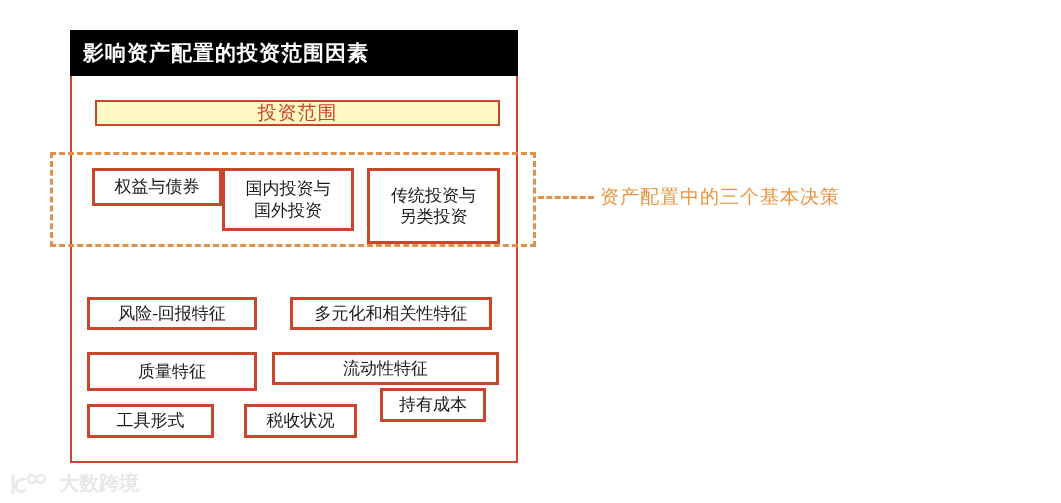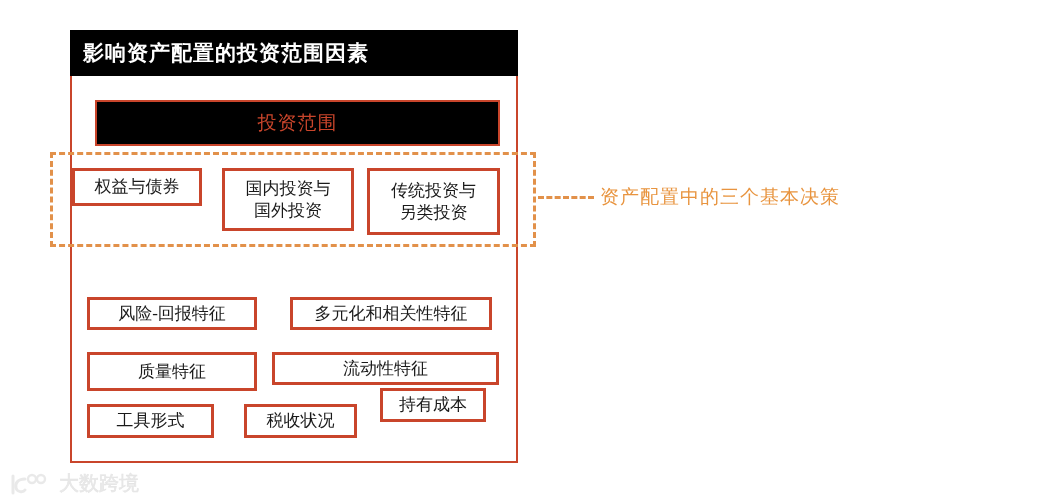--- a/index.html
+++ b/index.html
@@ -46,24 +46,24 @@
     margin-left: 13px;
     white-space: nowrap;
   }
 
   
   #scope-box {
     position: absolute;
     left: 23px;
     top: 68px;
     width: 405px;
-    height: 46px;
+    height: 26px;
     box-sizing: border-box;
     border: 2px solid #C9452B;
-    background: #000000;
+    background: #fef9c3;
     display: flex;
     align-items: center;
     justify-content: center;
   }
   #scope-box-text {
     color: #C9452B;
     font-size: 19px;
     letter-spacing: 1px;
   }
 
@@ -79,23 +79,23 @@
     text-align: center;
     color: #1a1a1a;
     font-size: 17px;
     line-height: 1.25;
   }
   .plain-box.two-line {
     border-width: 3px;
   }
 
   
-  #dec-box-0 { left: 0;  top: 136px; width: 130px; height: 38px; }
+  #dec-box-0 { left: 20px;  top: 136px; width: 130px; height: 38px; }
   #dec-box-1 { left: 150px; top: 136px; width: 132px; height: 63px; }
-  #dec-box-2 { left: 295px; top: 136px; width: 133px; height: 67px; }
+  #dec-box-2 { left: 295px; top: 136px; width: 133px; height: 76px; }
 
   
   #feat-box-0 { left: 15px;  top: 265px; width: 170px; height: 33px; }
   #feat-box-1 { left: 218px; top: 265px; width: 202px; height: 33px; }
   #feat-box-2 { left: 15px;  top: 320px; width: 170px; height: 39px; }
   #feat-box-3 { left: 200px; top: 320px; width: 227px; height: 33px; }
   #feat-box-4 { left: 15px;  top: 372px; width: 127px; height: 34px; }
   #feat-box-5 { left: 172px; top: 372px; width: 113px; height: 34px; }
   #feat-box-6 { left: 308px; top: 356px; width: 106px; height: 34px; }
 

